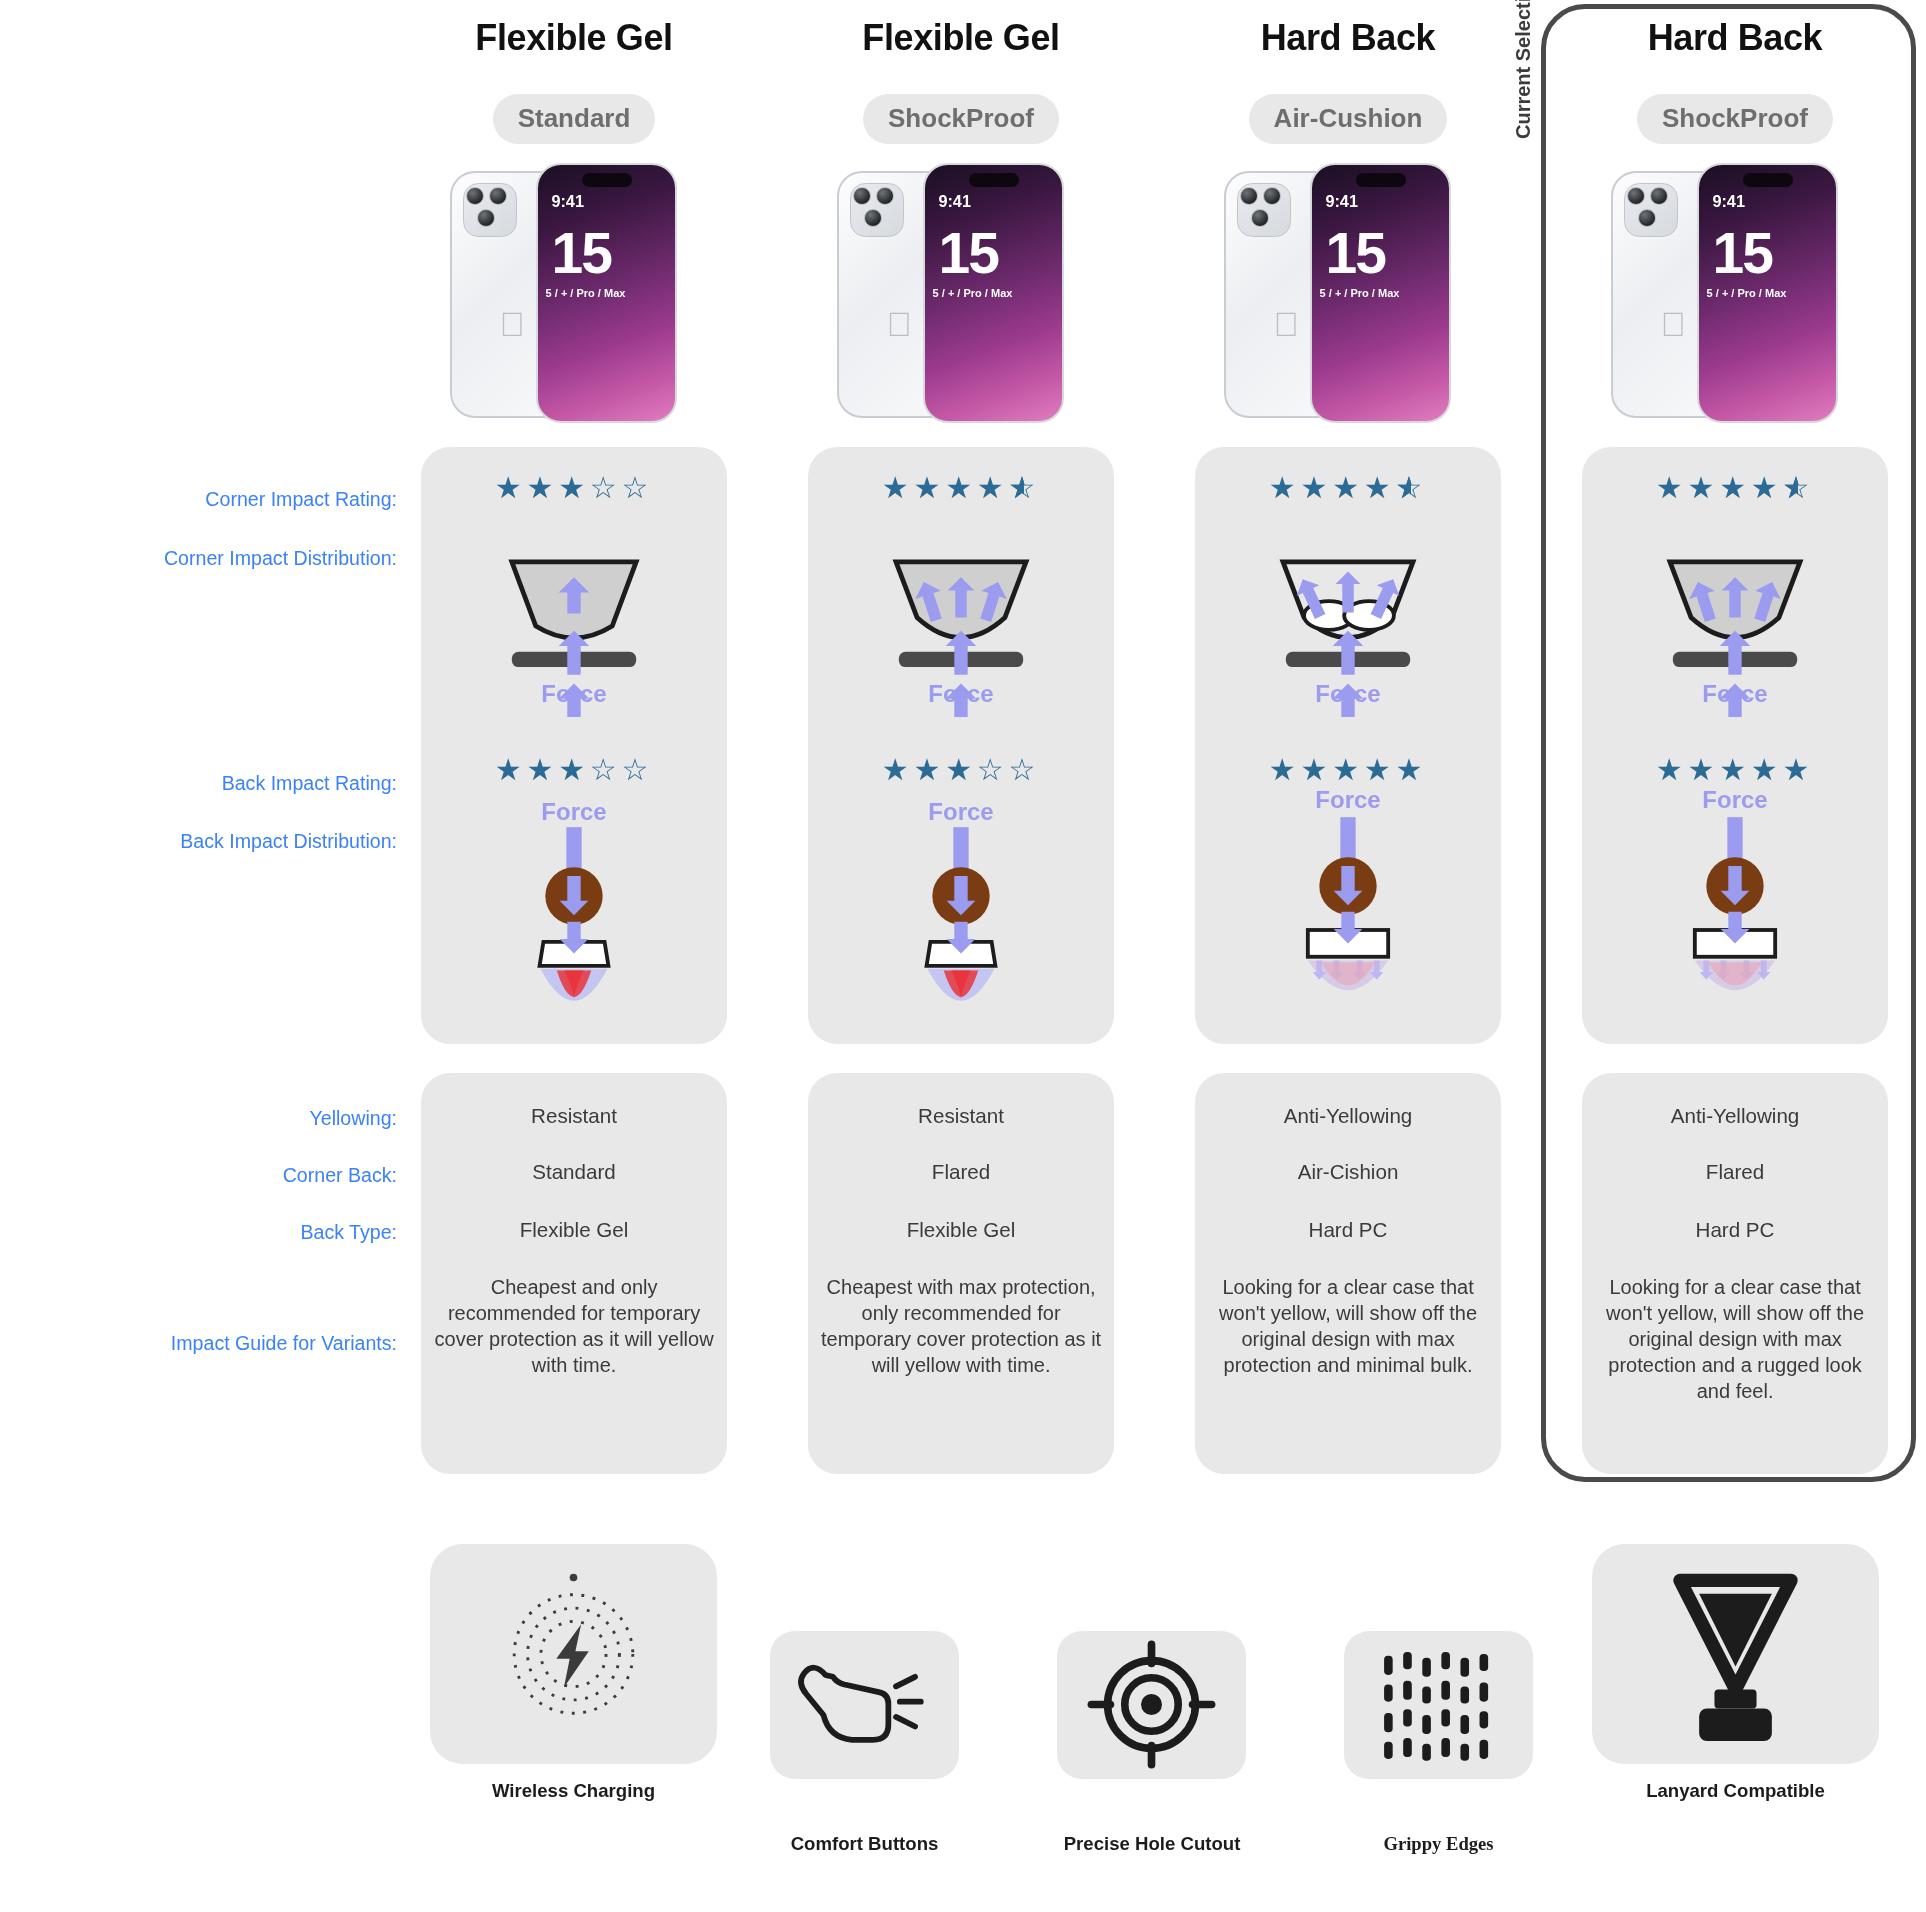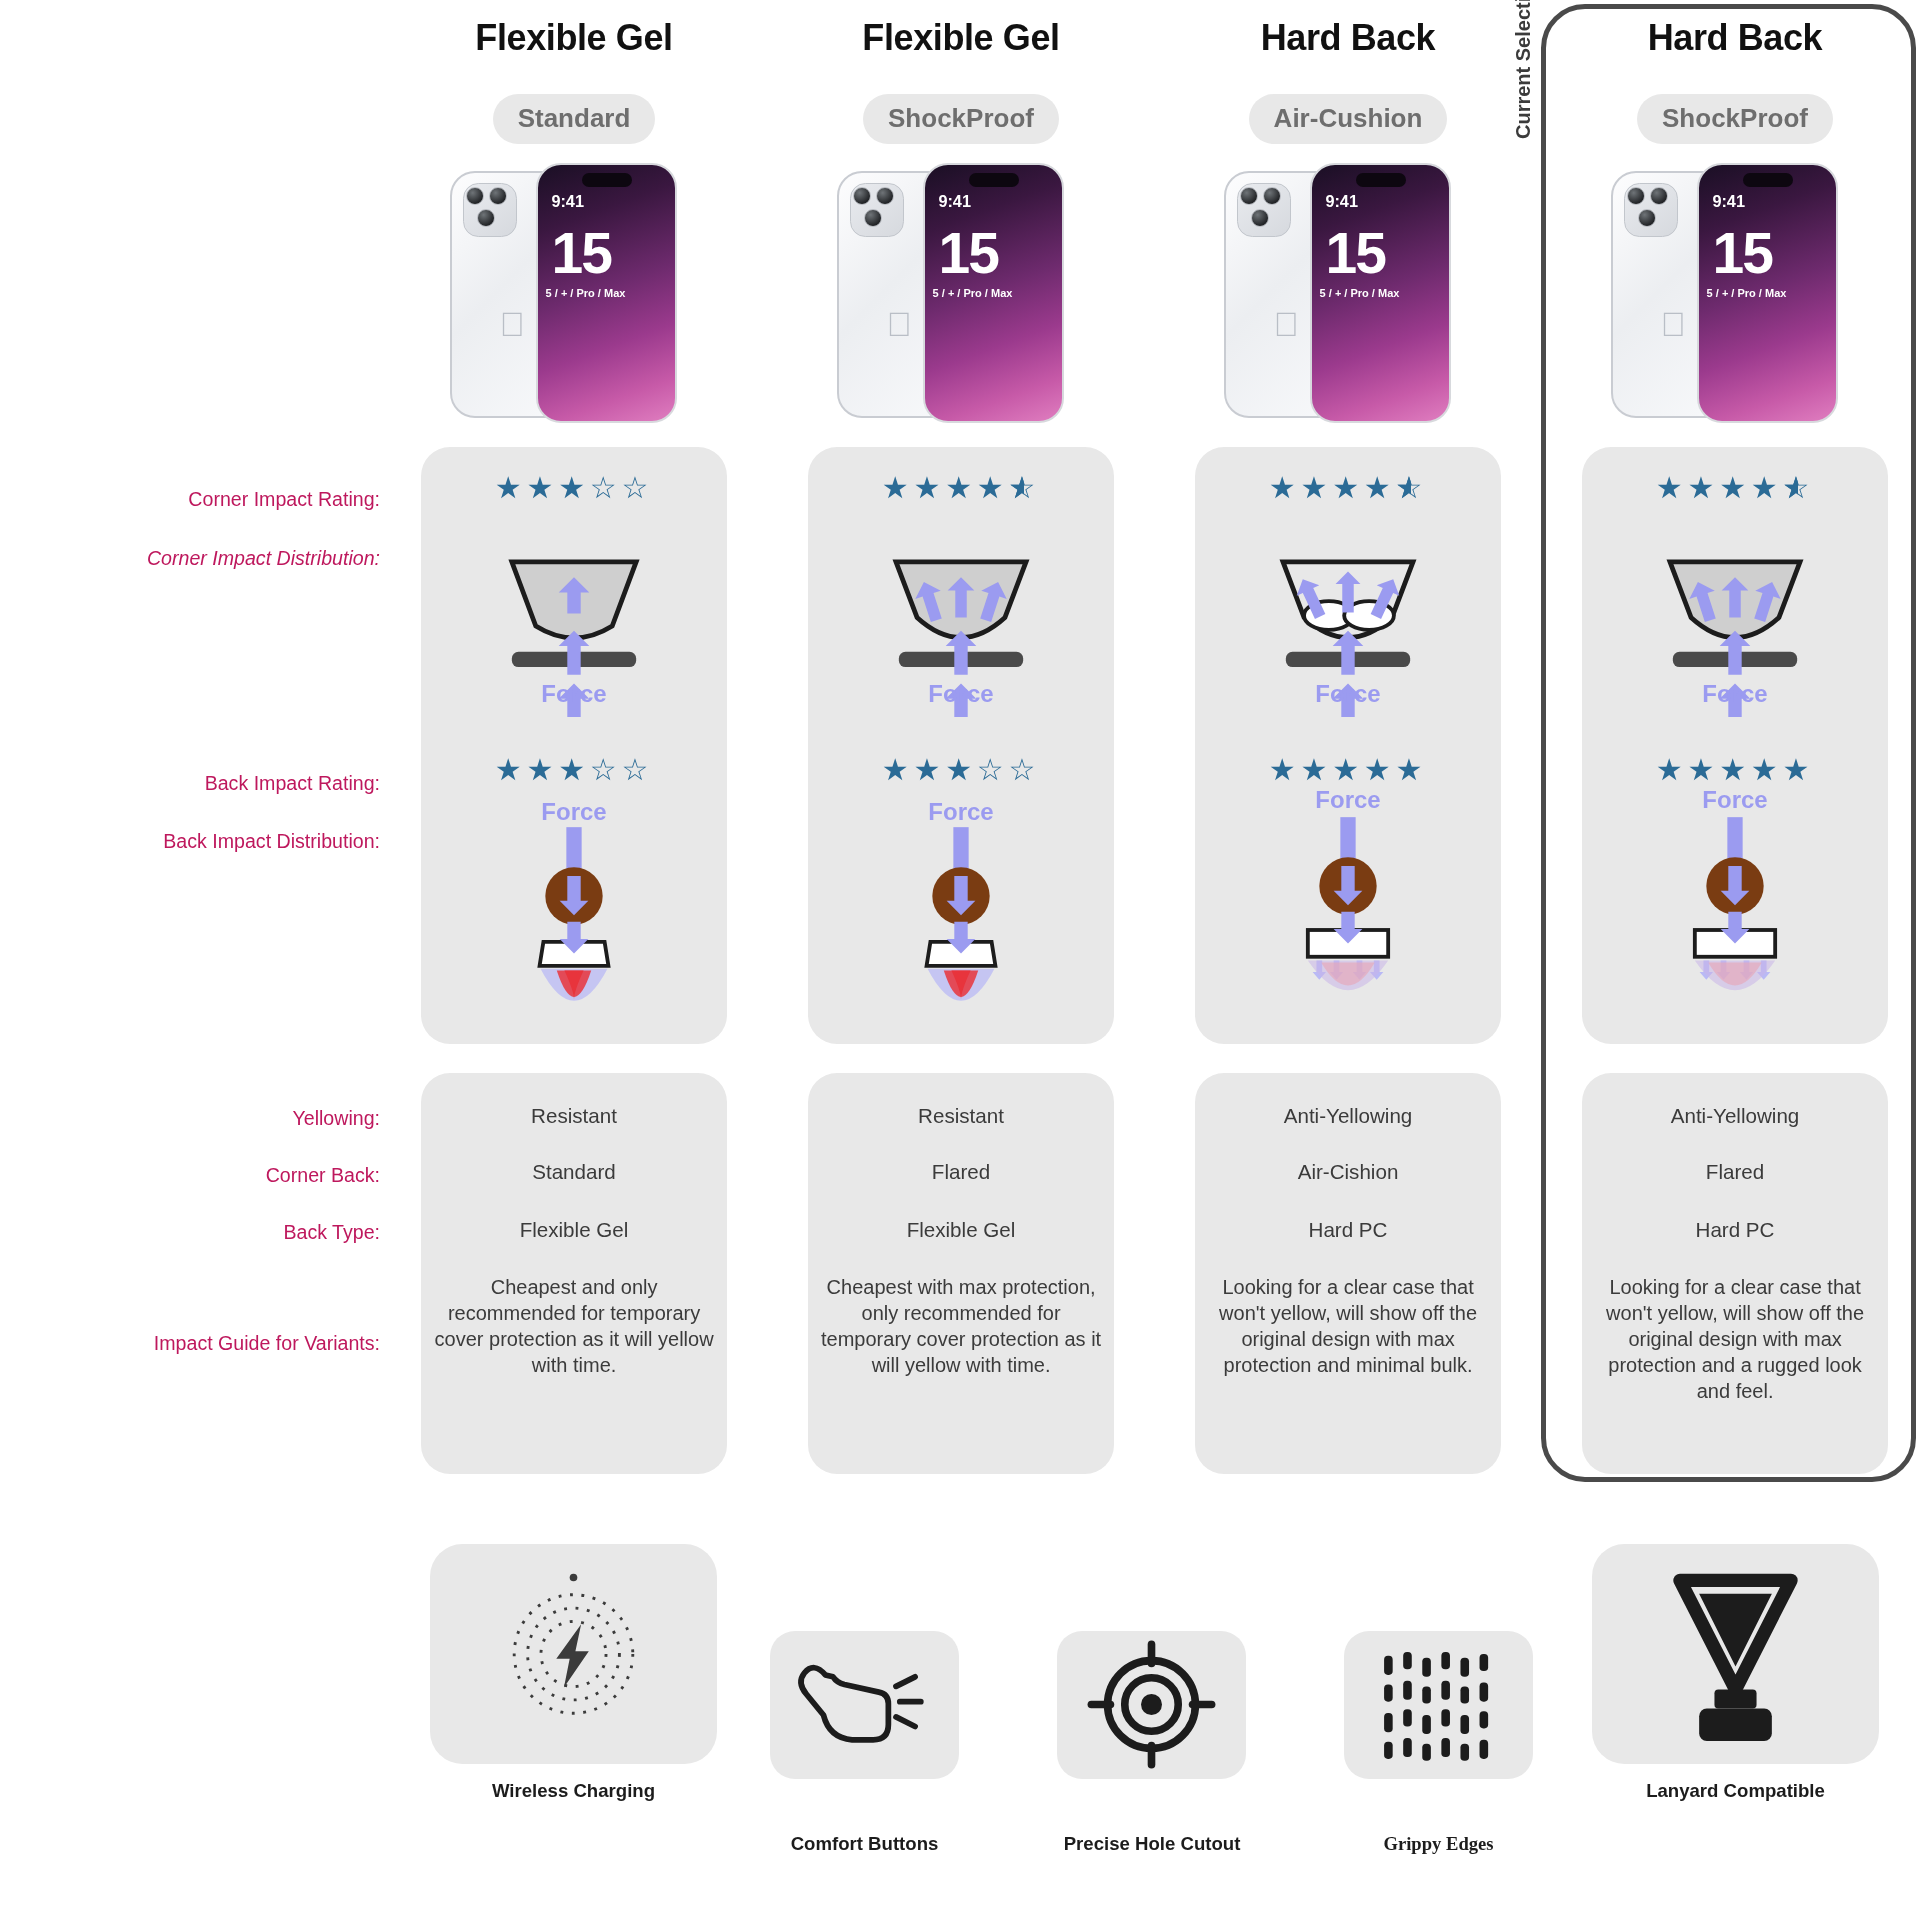--- a/index.html
+++ b/index.html
@@ -25,23 +25,23 @@
   .col-3 { left: 1582px; }
 
   .labels-col {
     position: absolute;
     left: 0;
     width: 401px;
     text-align: right;
   }
   .row-label {
     position: absolute;
-    right: 21px;
+    right: 4px;
     font-size: 19.6px;
-    color: #be185d;
+    color: #3b82f6;
     font-weight: 400;
     white-space: nowrap;
   }
 
   
   .col-title {
     position: absolute;
     top: 17px;
     width: 306px;
     text-align: center;
@@ -260,21 +260,21 @@
   .big-tile { width: 287px; height: 220px; border-radius: 32.5px; }
   .small-tile { width: 189px; height: 148px; }
 </style>
 </head>
 <body>
 
 <div class="page">
 
   <div class="labels-col">
     <div class="row-label" style="top:488px;">Corner Impact Rating:</div>
-    <div class="row-label" style="top:547px;font-style:italic;">Corner Impact Distribution:</div>
+    <div class="row-label" style="top:547px;">Corner Impact Distribution:</div>
     <div class="row-label" style="top:772px;">Back Impact Rating:</div>
     <div class="row-label" style="top:830px;">Back Impact Distribution:</div>
     <div class="row-label" style="top:1107px;">Yellowing:</div>
     <div class="row-label" style="top:1164px;">Corner Back:</div>
     <div class="row-label" style="top:1221px;">Back Type:</div>
     <div class="row-label" style="top:1332px;">Impact Guide for Variants:</div>
   </div>
 
   <div class="col col-0">
     <div class="col-title">Flexible Gel</div>

